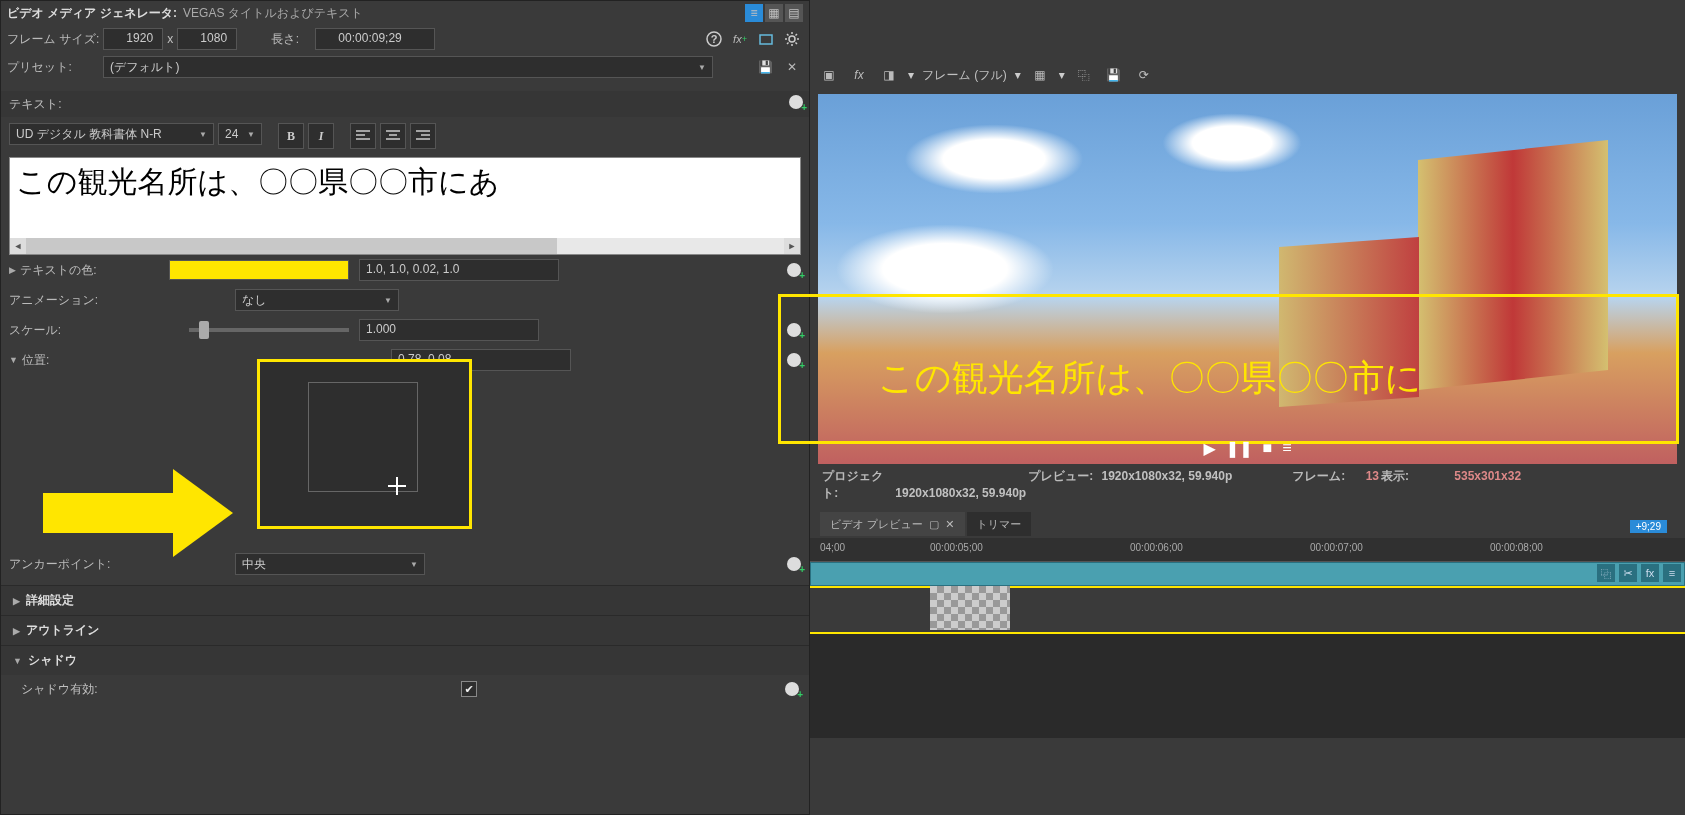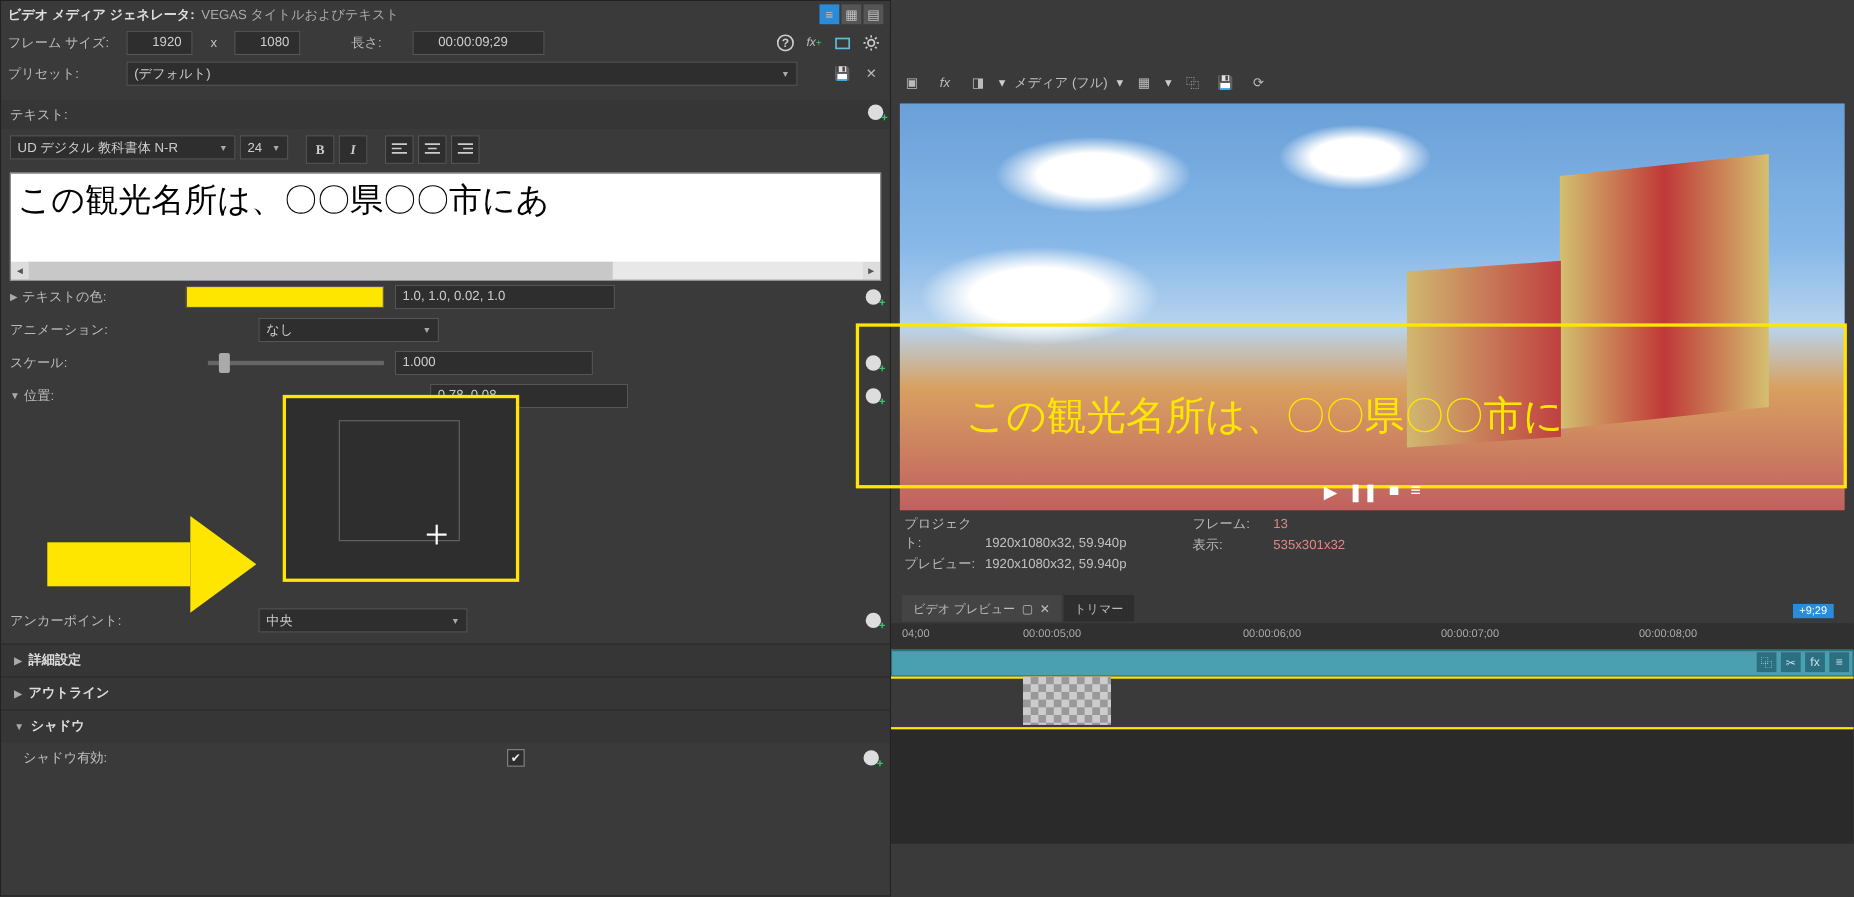--- a/index.html
+++ b/index.html
@@ -3,21 +3,21 @@
 <meta charset="utf-8">
 <style>
 * { margin:0; padding:0; box-sizing:border-box; font-family:"Meiryo","Yu Gothic",sans-serif; }
 body { background:#3a3a3a; color:#c0c0c0; font-size:12px; overflow:hidden; width:1685px; height:815px; position:relative; }
 .panel { position:absolute; background:#3a3a3a; }
 .left-panel { left:0; top:0; width:810px; height:815px; border:1px solid #222; }
 .right-panel { left:810px; top:0; width:875px; height:815px; }
 .titlebar { display:flex; align-items:center; height:24px; padding:0 6px; gap:6px; background:#3a3a3a; }
 .title-strong { color:#ddd; font-weight:bold; }
 .title-sub { color:#aaa; }
-.row { display:flex; align-items:center; height:28px; padding:2px 6px; gap:16px; }
+.row { display:flex; align-items:center; height:28px; padding:2px 6px; gap:4px; }
 .label { color:#bbb; min-width:92px; }
 .input-dark { background:#2e2e2e; border:1px solid #555; color:#ccc; padding:2px 22px; height:22px; }
 .input-blue { border:1px solid #2a8bd8; }
 .combo { background:#2e2e2e; border:1px solid #555; color:#ccc; height:22px; padding:0 20px 0 6px; position:relative; display:flex; align-items:center; }
 .combo::after { content:"▼"; font-size:8px; position:absolute; right:6px; color:#aaa; }
 .icon-btn { width:22px; height:22px; display:flex; align-items:center; justify-content:center; color:#bbb; cursor:pointer; border-radius:2px; }
 .toolbar-icons { display:flex; gap:4px; margin-left:auto; }
 .view-tabs { display:flex; gap:2px; }
 .view-tab { width:18px; height:18px; background:#555; display:flex; align-items:center; justify-content:center; }
 .view-tab.active { background:#2a8bd8; }
@@ -59,24 +59,24 @@
 
 .preview-toolbar { display:flex; align-items:center; gap:8px; height:30px; padding:0 8px; margin-top:60px; background:#3a3a3a; }
 .preview-area { position:relative; margin:4px 8px 0 8px; height:370px; background:#222; }
 .preview-img { position:absolute; inset:0; background:linear-gradient(180deg,#6aa0d8 0%,#87b8e8 35%,#b8d4ee 55%,#d8a060 70%,#c06060 100%); }
 .cloud { position:absolute; background:radial-gradient(ellipse at center,#fff 0%,#fff 40%,rgba(255,255,255,0) 70%); border-radius:50%; }
 .bldg { position:absolute; background:linear-gradient(90deg,#d4c070 0%,#c03838 50%,#d4c070 100%); }
 .yellow-frame { position:absolute; border:3px solid #ffe600; }
 .preview-text { position:absolute; color:#ffe600; font-size:36px; font-family:"UD Digi Kyokasho","Yu Mincho",serif; white-space:nowrap; }
 .play-ctrl { position:absolute; bottom:6px; left:50%; transform:translateX(-50%); display:flex; gap:10px; color:#fff; font-size:16px; }
 .info-bar { padding:4px 12px; display:flex; gap:60px; font-size:12px; }
-.info-col { display:flex; flex-direction:column; gap:2px; }
+.info-col { display:flex; flex-direction:row; gap:2px;font-weight:bold; }
 .info-lbl { color:#bbb; display:inline-block; width:70px; }
 .info-val { color:#d88; }
-.tabs-bar { display:flex; gap:2px; height:24px; margin-top:16px; padding-left:10px;text-align:center; }
+.tabs-bar { display:flex; gap:2px; height:24px; margin-top:6px; padding-left:10px;text-align:center; }
 .tab { background:#2e2e2e; padding:4px 10px; color:#bbb; display:flex; align-items:center; gap:6px; font-size:11px; }
 .tab.active { background:#444; }
 .timeline { margin-top:2px; background:#2a2a2a; height:200px; position:relative; }
 .timeruler { height:24px; background:#303030; position:relative; border-bottom:1px solid #555; }
 .tick { position:absolute; top:4px; color:#aaa; font-size:10px; }
 .inout { position:absolute; right:18px; top:-18px; background:#2a8bd8; color:#fff; padding:1px 6px; font-size:10px; }
 .track-v { position:absolute; top:24px; left:0; right:0; height:24px; background:#4aa0b0; border:1px solid #2a7080; }
 .track-tools { position:absolute; right:4px; top:26px; display:flex; gap:4px; }
 .track-tool { width:18px; height:18px; background:#2a7080; color:#cde; display:flex; align-items:center; justify-content:center; font-size:11px; }
 .track-a { position:absolute; top:48px; left:0; right:0; height:48px; background:#3a3a3a; border-bottom:1px solid #555; }
@@ -292,21 +292,21 @@
   </div>
 </div>
 
 <div class="panel right-panel">
 
   <div class="preview-toolbar">
     <div class="icon-btn">▣</div>
     <div class="icon-btn" style="font-style:italic">fx</div>
     <div class="icon-btn">◨</div>
     <span style="color:#ccc">▾</span>
-    <span>メディア (フル)</span>
+    <span>フレーム (フル)</span>
     <span style="color:#ccc">▾</span>
     <div class="icon-btn">▦</div>
     <span style="color:#ccc">▾</span>
     <div class="icon-btn">⿻</div>
     <div class="icon-btn" style="color:#6bd">💾</div>
     <div class="icon-btn">⟳</div>
   </div>
 
   <div class="preview-area">
     <div class="preview-img">

